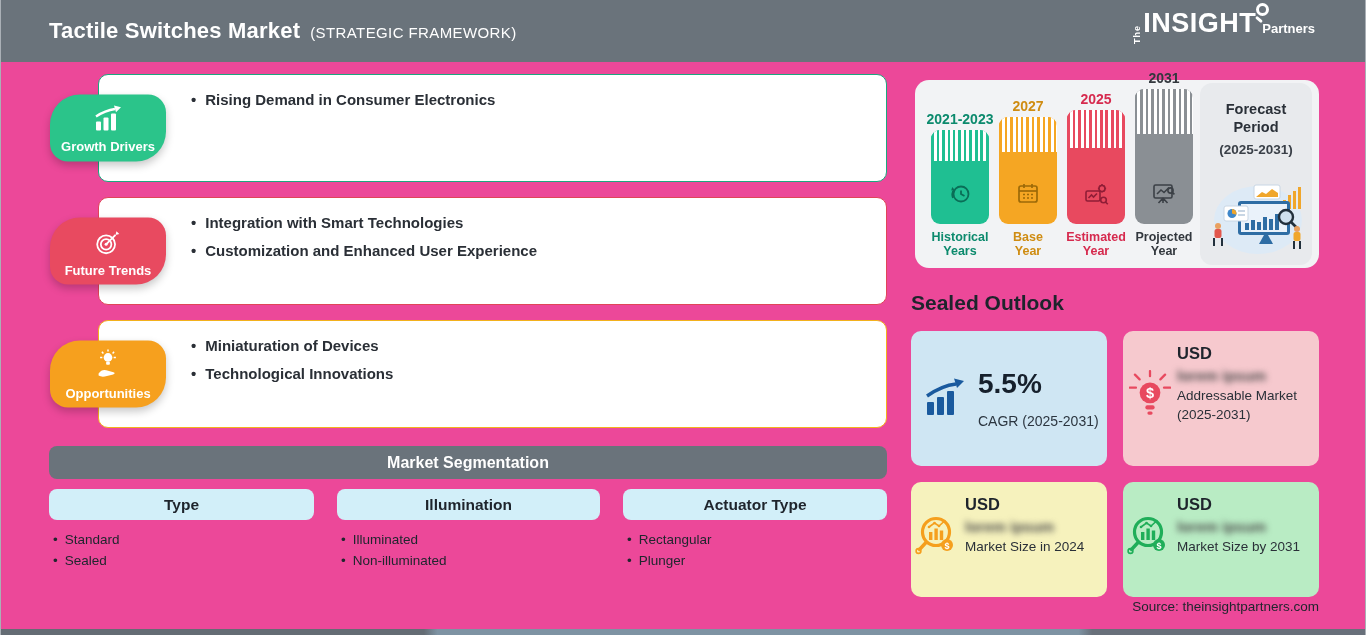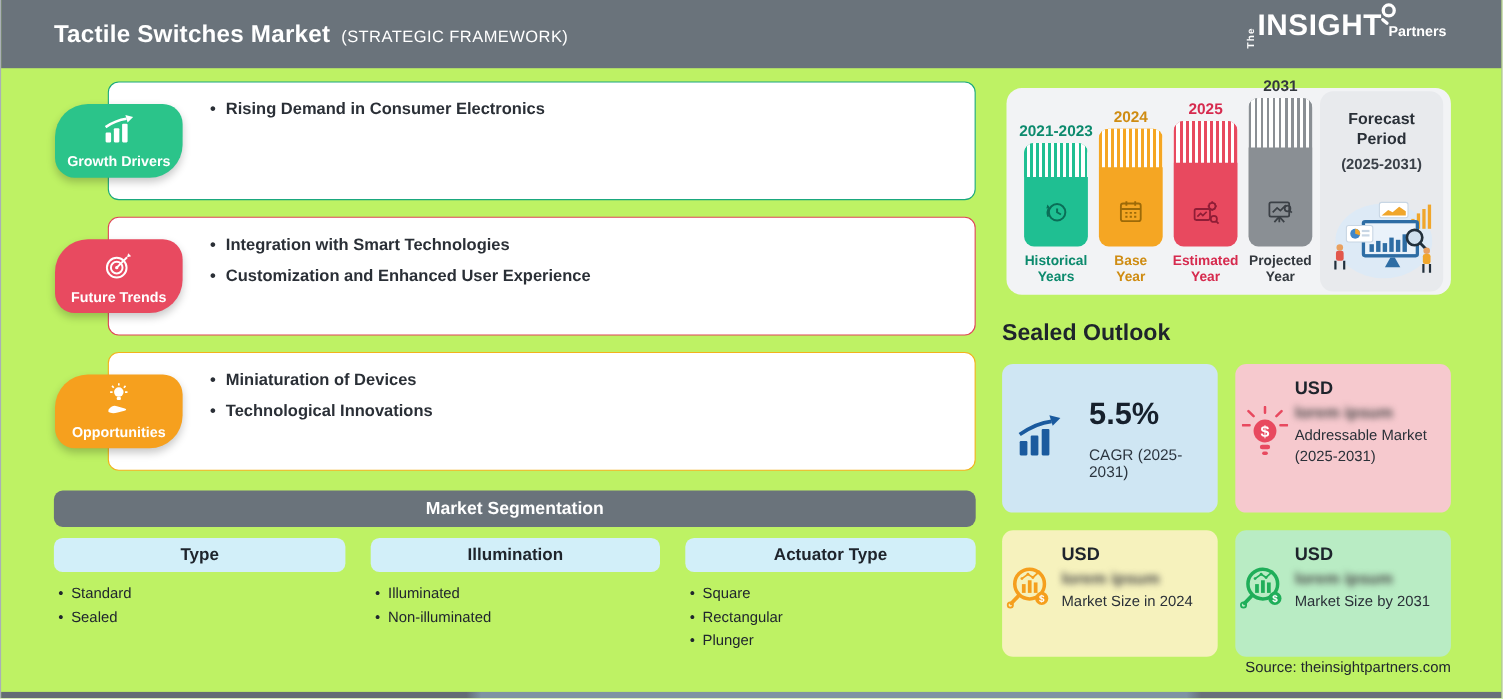--- a/index.html
+++ b/index.html
@@ -1,18 +1,18 @@
 <!DOCTYPE html>
 <html><head>
 <meta charset="utf-8">
 <style>
   * { margin:0; padding:0; box-sizing:border-box; }
   html,body { background:#ffffff; }
   body { font-family:"Liberation Sans","DejaVu Sans",sans-serif; }
-  .page { position:relative; width:1366px; height:635px; background:#bef264; overflow:hidden;
+  .page { position:relative; width:1366px; height:635px; background:#ec4899; overflow:hidden;
           border-left:1px solid #aab0b6; border-right:1px solid #aab0b6; }
 
   
   .topbar { position:absolute; left:0; top:0; width:100%; height:62px; background:#6a737b;
             display:flex; align-items:center; }
   .title-wrap { margin-left:48px; display:flex; align-items:baseline; gap:10px; color:#fff; }
   .title { font-size:22px; font-weight:700; letter-spacing:.2px; }
   .subtitle { font-size:15px; font-weight:500; letter-spacing:.4px; }
   .logo { position:absolute; right:46px; top:10px; color:#fff; display:flex; align-items:flex-start; }
   .logo-the { writing-mode:vertical-rl; transform:rotate(180deg); font-size:9px; font-weight:700;
@@ -83,21 +83,21 @@
               border-radius:12px; text-align:center; padding-top:17px; }
   .forecast-title { font-size:14.5px; font-weight:700; color:#2a3038; line-height:18px; }
   .forecast-range { font-size:13.5px; font-weight:600; color:#3a4048; margin-top:6px; }
   .forecast-illo { position:absolute; left:4px; bottom:4px; }
 
   
   .outlook-title { position:absolute; left:910px; top:291px; font-size:21px; font-weight:700; color:#1e242c; }
   .cards { position:absolute; left:910px; top:331px; width:408px; display:grid;
            grid-template-columns:196px 196px; grid-template-rows:135px 115px; gap:16px; }
   .card { border-radius:10px; overflow:hidden; }
-  .card-blue   { background:#cfe6f3; display:flex; align-items:center; padding-left:12px; gap:21px; }
+  .card-blue   { background:#cfe6f3; display:flex; align-items:center; padding-left:12px; gap:9px; }
   .card-pink   { background:#f6c9ce; }
   .card-yellow { background:#f6f2bd; }
   .card-green  { background:#b9ecc4; }
   .card-value { font-size:28px; font-weight:800; color:#16202c; line-height:30px; }
   .card-caption { font-size:14px; color:#2c3640; margin-top:14px; }
   .card-h { display:flex; height:100%; }
   .card-iconcol { width:54px; display:flex; align-items:center; justify-content:center; flex-shrink:0; }
   .card-text { flex:1; padding:13px 10px 0 0; }
   .card-usd { font-size:16.5px; font-weight:700; color:#1e242c; }
   .masked { font-size:15px; font-weight:700; color:#4a4a4a; filter:blur(3px); margin:4px 0 2px 0; }
@@ -196,21 +196,20 @@
   <div class="seg-col seg-col-2">
     <div class="seg-head">Illumination</div>
     <ul class="seg-items">
       <li>Illuminated</li>
       <li>Non-illuminated</li>
     </ul>
   </div>
   <div class="seg-col seg-col-3">
     <div class="seg-head">Actuator Type</div>
     <ul class="seg-items">
-      <li>Square</li>
       <li>Rectangular</li>
       <li>Plunger</li>
     </ul>
   </div>
 
   <section class="timeline">
     <div class="bars">
       <div class="bar-col">
         <span class="bar-year c-teal">2021-2023</span>
         <div class="tbar bar-teal">
@@ -219,21 +218,21 @@
               <circle cx="14" cy="13" r="7.5"></circle>
                 <path d="M14 9.5 V13 l3.5 2"></path>
               <path d="M6 17 a9 9 0 0 1 1 -8.5"></path>
               <path d="M5.2 6 l2.2 2.6 -3.2 0.9 z" fill="#0a6e57" stroke="none"></path>
             </svg>
           </span>
         </div>
         <span class="bar-name c-teal">Historical Years</span>
       </div>
       <div class="bar-col">
-        <span class="bar-year c-orange">2024</span>
+        <span class="bar-year c-orange">2027</span>
         <div class="tbar bar-orange">
           <span class="tbar-icon">
             <svg width="26" height="26" viewBox="0 0 26 26" fill="none" stroke="#9c6a08" stroke-width="1.7">
               <rect x="4" y="5" width="18" height="16" rx="2"></rect>
                 <path d="M4 10 h18"></path>
               <path d="M9 3 v4 M17 3 v4"></path>
               <path d="M8 13.5 h2 M12 13.5 h2 M16 13.5 h2 M8 17 h2 M12 17 h2 M16 17 h2"></path>
             </svg>
           </span>
         </div>

